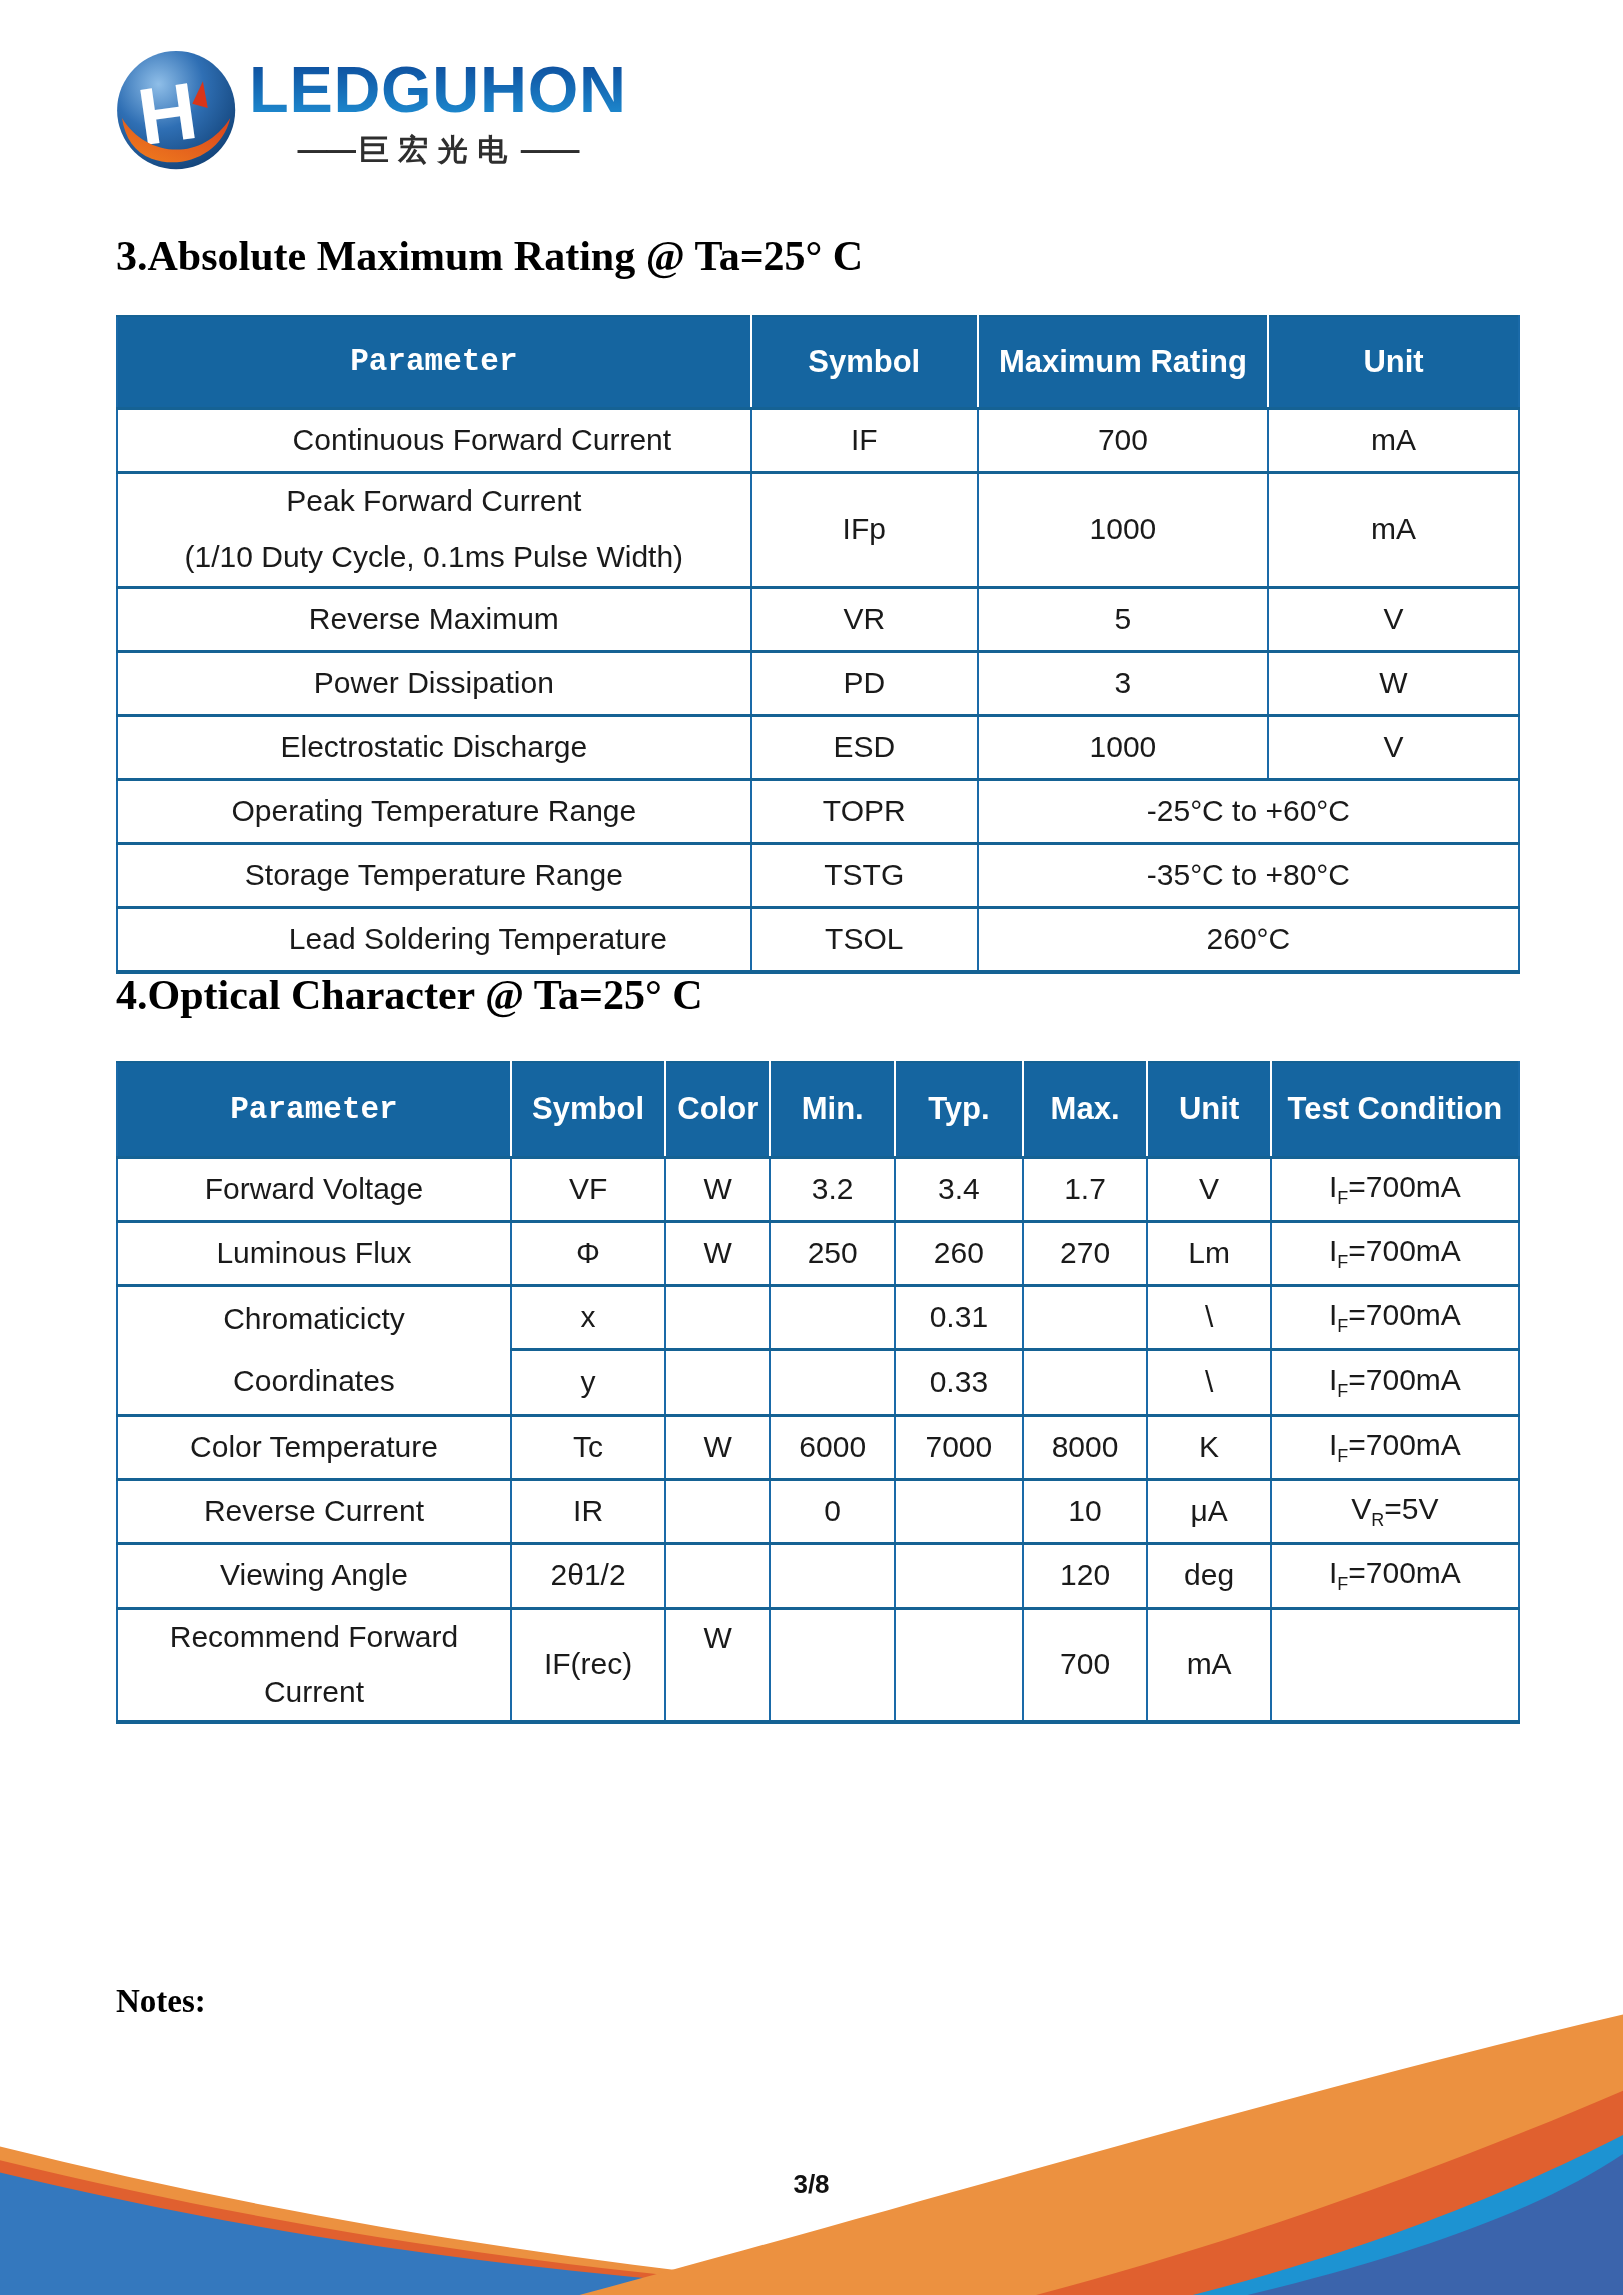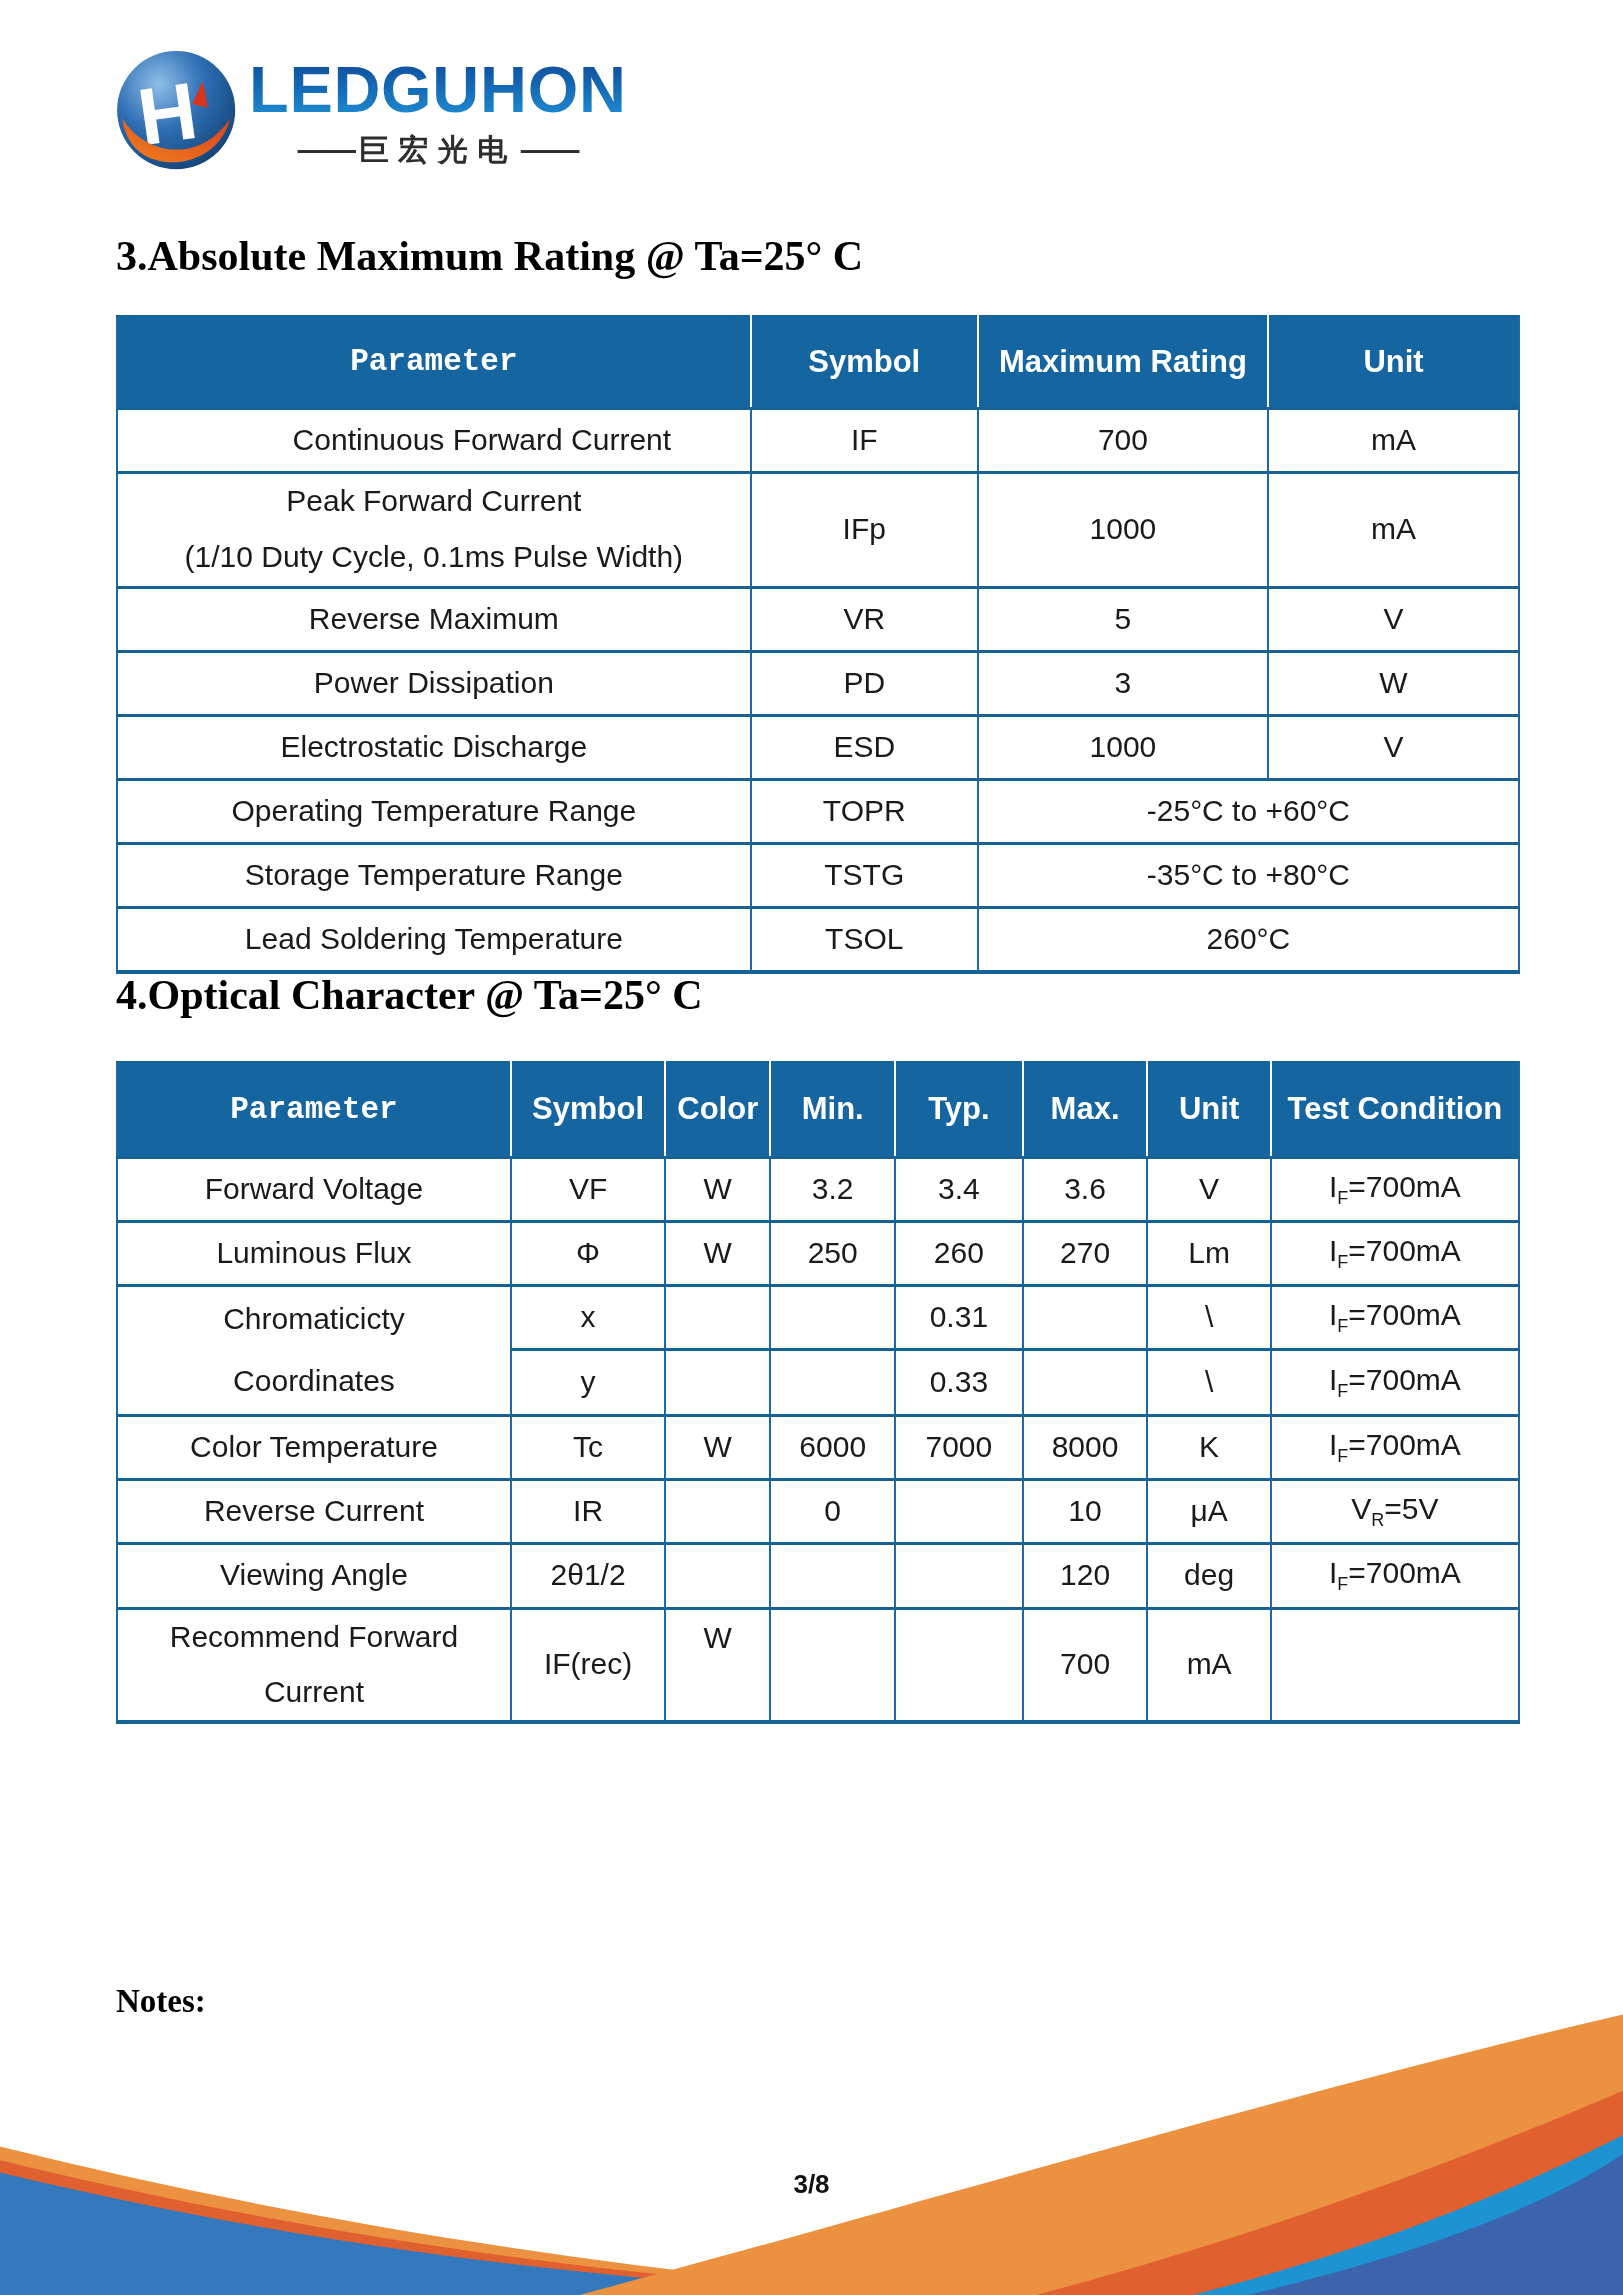--- a/index.html
+++ b/index.html
@@ -267,21 +267,21 @@
             </div>
           </td>
           <td colspan="2">
             <div class="cl" style="height: 61px;">
               <div>-35°C to +80°C</div>
             </div>
           </td>
         </tr>
         <tr style="height: 61px;">
           <td>
-            <div class="cl" style="height: 61px;">
+            <div class="cl" style="height: 61px; padding-left: 44px;">
               <div>Lead Soldering Temperature</div>
             </div>
           </td>
           <td>
             <div class="cl" style="height: 61px;">
               <div>TSOL</div>
             </div>
           </td>
           <td colspan="2">
             <div class="cl" style="height: 61px;">
@@ -339,21 +339,21 @@
               <div>3.2</div>
             </div>
           </td>
           <td>
             <div class="cl" style="height: 61px;">
               <div>3.4</div>
             </div>
           </td>
           <td>
             <div class="cl" style="height: 61px;">
-              <div>3.6</div>
+              <div>1.7</div>
             </div>
           </td>
           <td>
             <div class="cl" style="height: 61px;">
               <div>V</div>
             </div>
           </td>
           <td>
             <div class="cl" style="height: 61px;">
               <div><span>I</span><sub>F</sub><span>=700mA</span></div>

